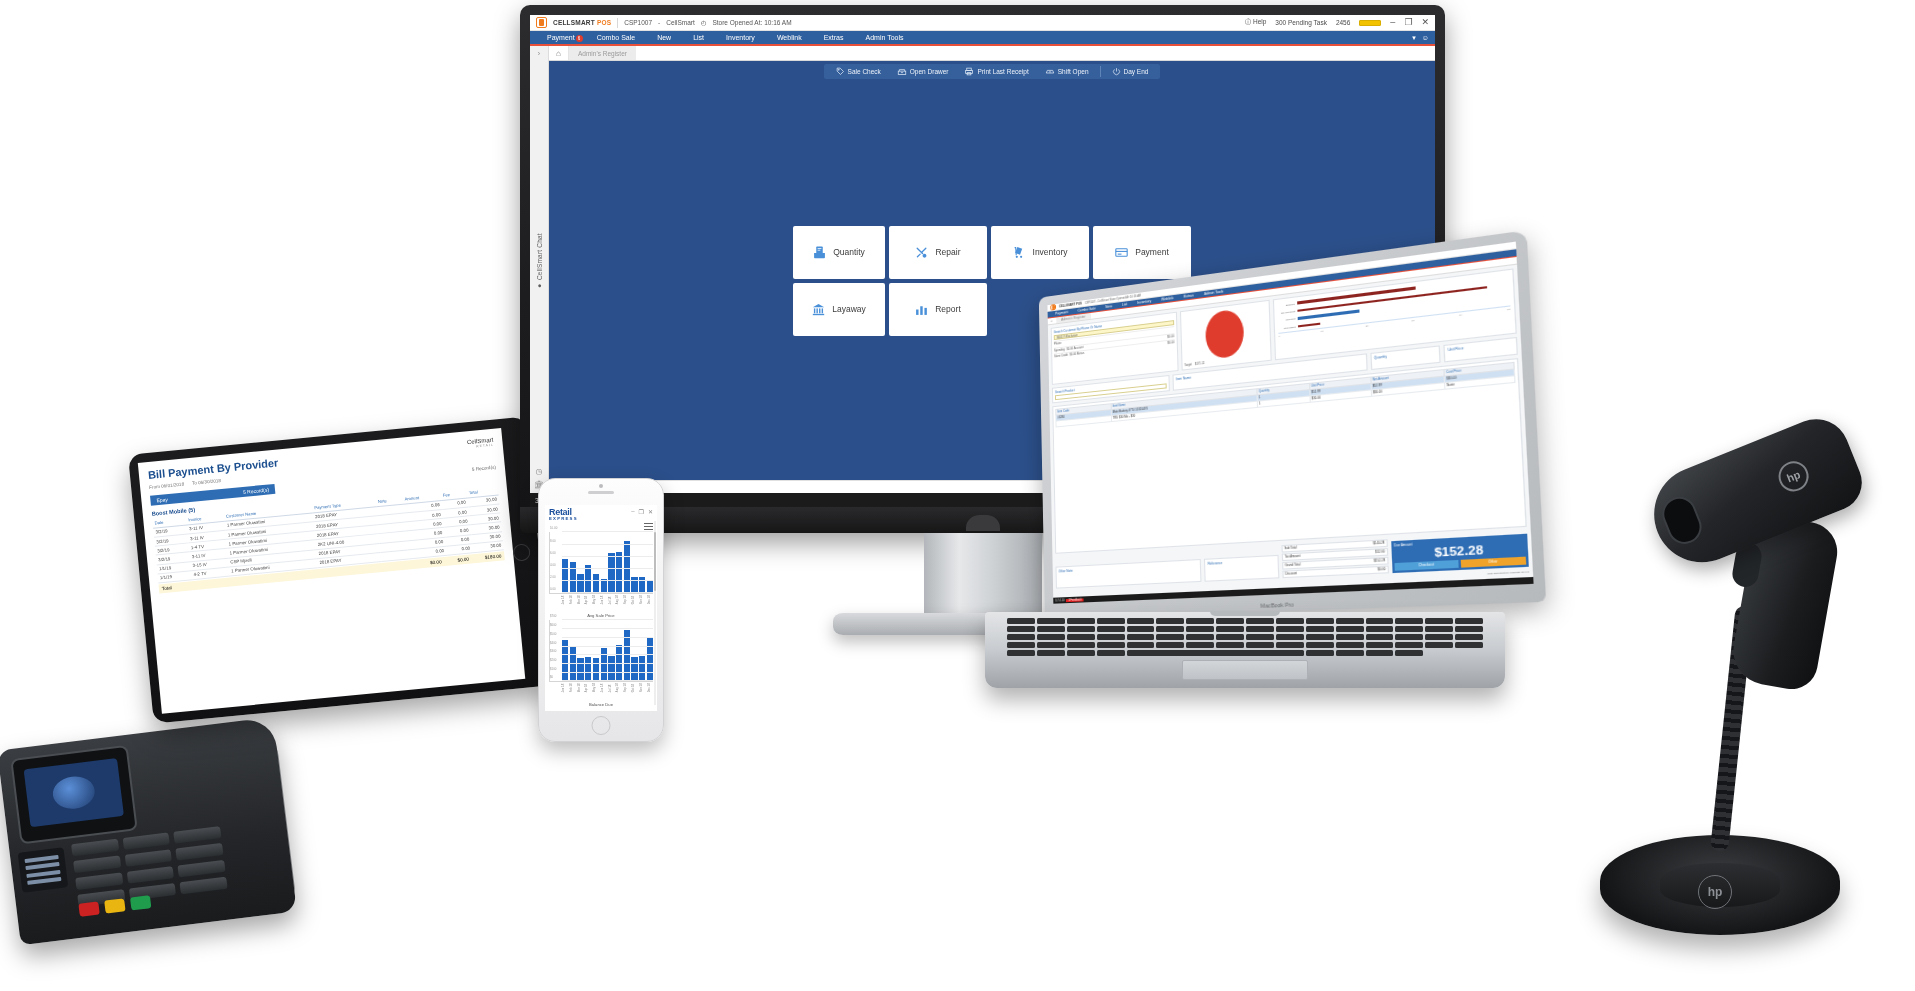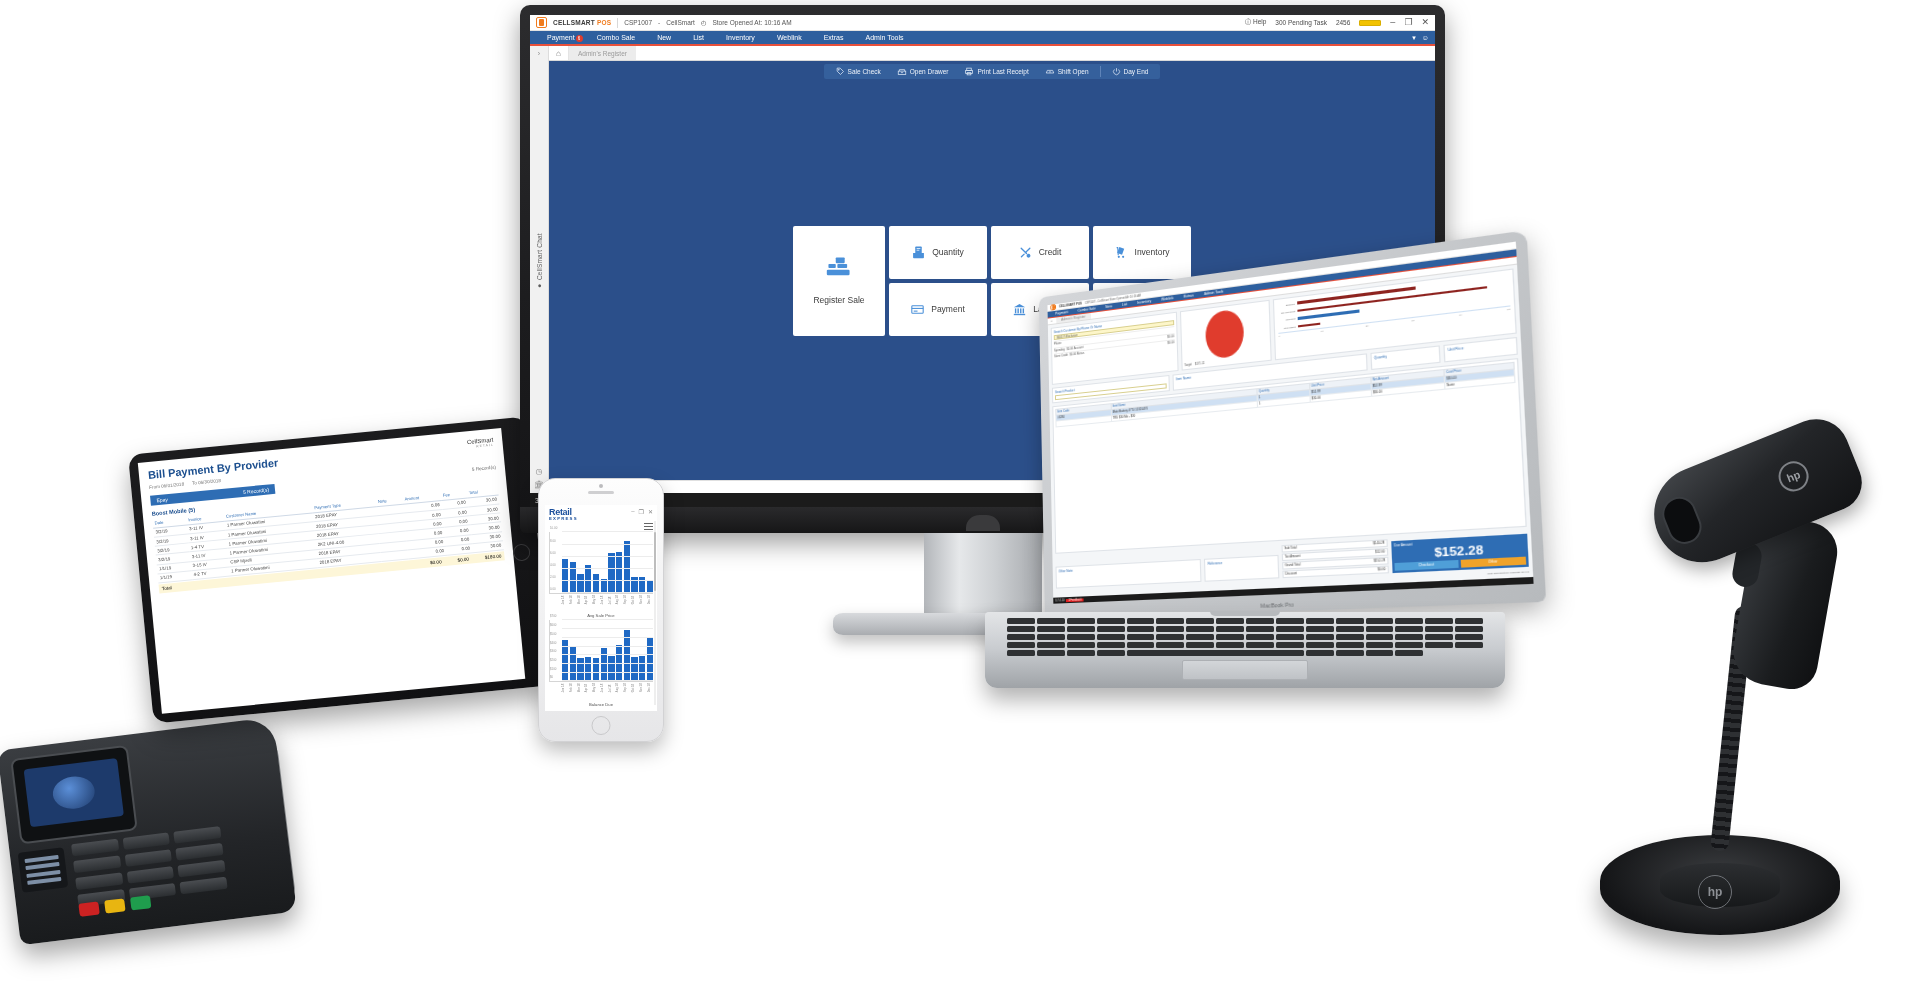--- a/index.html
+++ b/index.html
@@ -508,52 +508,41 @@
                           <path d="M6.5 6.5a8 8 0 1 0 11 0"></path>
                         </svg>
                       </span>
                       <span>Day End</span>
                     </span>
                   </div>
               </div>
 
               <div class="tilewrap">
                 <div class="grid" id="tilegrid">
-                    <div class="tile big">
-                      <span>
-                        <svg width="26" height="22" viewBox="0 0 32 26" fill="#4a90d9">
-                          <rect x="12" y="0" width="11" height="7" rx="1"></rect>
-                          <rect x="3" y="8" width="9" height="5" rx="1"></rect>
-                          <rect x="14" y="8" width="12" height="5" rx="1"></rect>
-                          <rect x="1" y="15" width="28" height="7" rx="1.5"></rect>
-                        </svg>
-                      </span>
-                      <span class="tile-label">Register Sale</span>
-                    </div>
                     <div class="tile">
                       <span>
                         <svg width="13" height="13" viewBox="0 0 24 24" fill="#4a90d9">
                           <rect x="6" y="1" width="12" height="13" rx="1.5"></rect>
                           <rect x="8.5" y="4" width="7" height="1.4" fill="#fff"></rect>
                           <rect x="8.5" y="7" width="5" height="1.4" fill="#fff"></rect>
                           <path d="M2 13h20v8a1.5 1.5 0 0 1-1.5 1.5h-17A1.5 1.5 0 0 1 2 21z"></path>
                         </svg>
                       </span>
                       <span class="tile-label">Quantity</span>
                     </div>
                     <div class="tile">
                       <span>
                         <svg width="13" height="13" viewBox="0 0 24 24" fill="none" stroke="#4a90d9" stroke-width="2.4" stroke-linecap="round">
                           <path d="M4 4l10 10"></path>
                           <path d="M20 4l-8 8"></path>
                           <path d="M17.5 14.5a3.5 3.5 0 1 0 2.5 6 3.5 3.5 0 0 0-2.5-6z" fill="#4a90d9" stroke="none"></path>
                           <path d="M4.5 20l5-5"></path>
                         </svg>
                       </span>
-                      <span class="tile-label">Credit</span>
+                      <span class="tile-label">Repair</span>
                     </div>
                     <div class="tile">
                       <span>
                         <svg width="13" height="13" viewBox="0 0 24 24" fill="#4a90d9">
                           <path d="M8 2l9 3-4 11-9-3z"></path>
                           <path d="M3 3h2l1 14" stroke="#4a90d9" stroke-width="2" fill="none"></path>
                           <circle cx="7" cy="20" r="2"></circle>
                           <circle cx="15" cy="20" r="2"></circle>
                         </svg>
                       </span>

